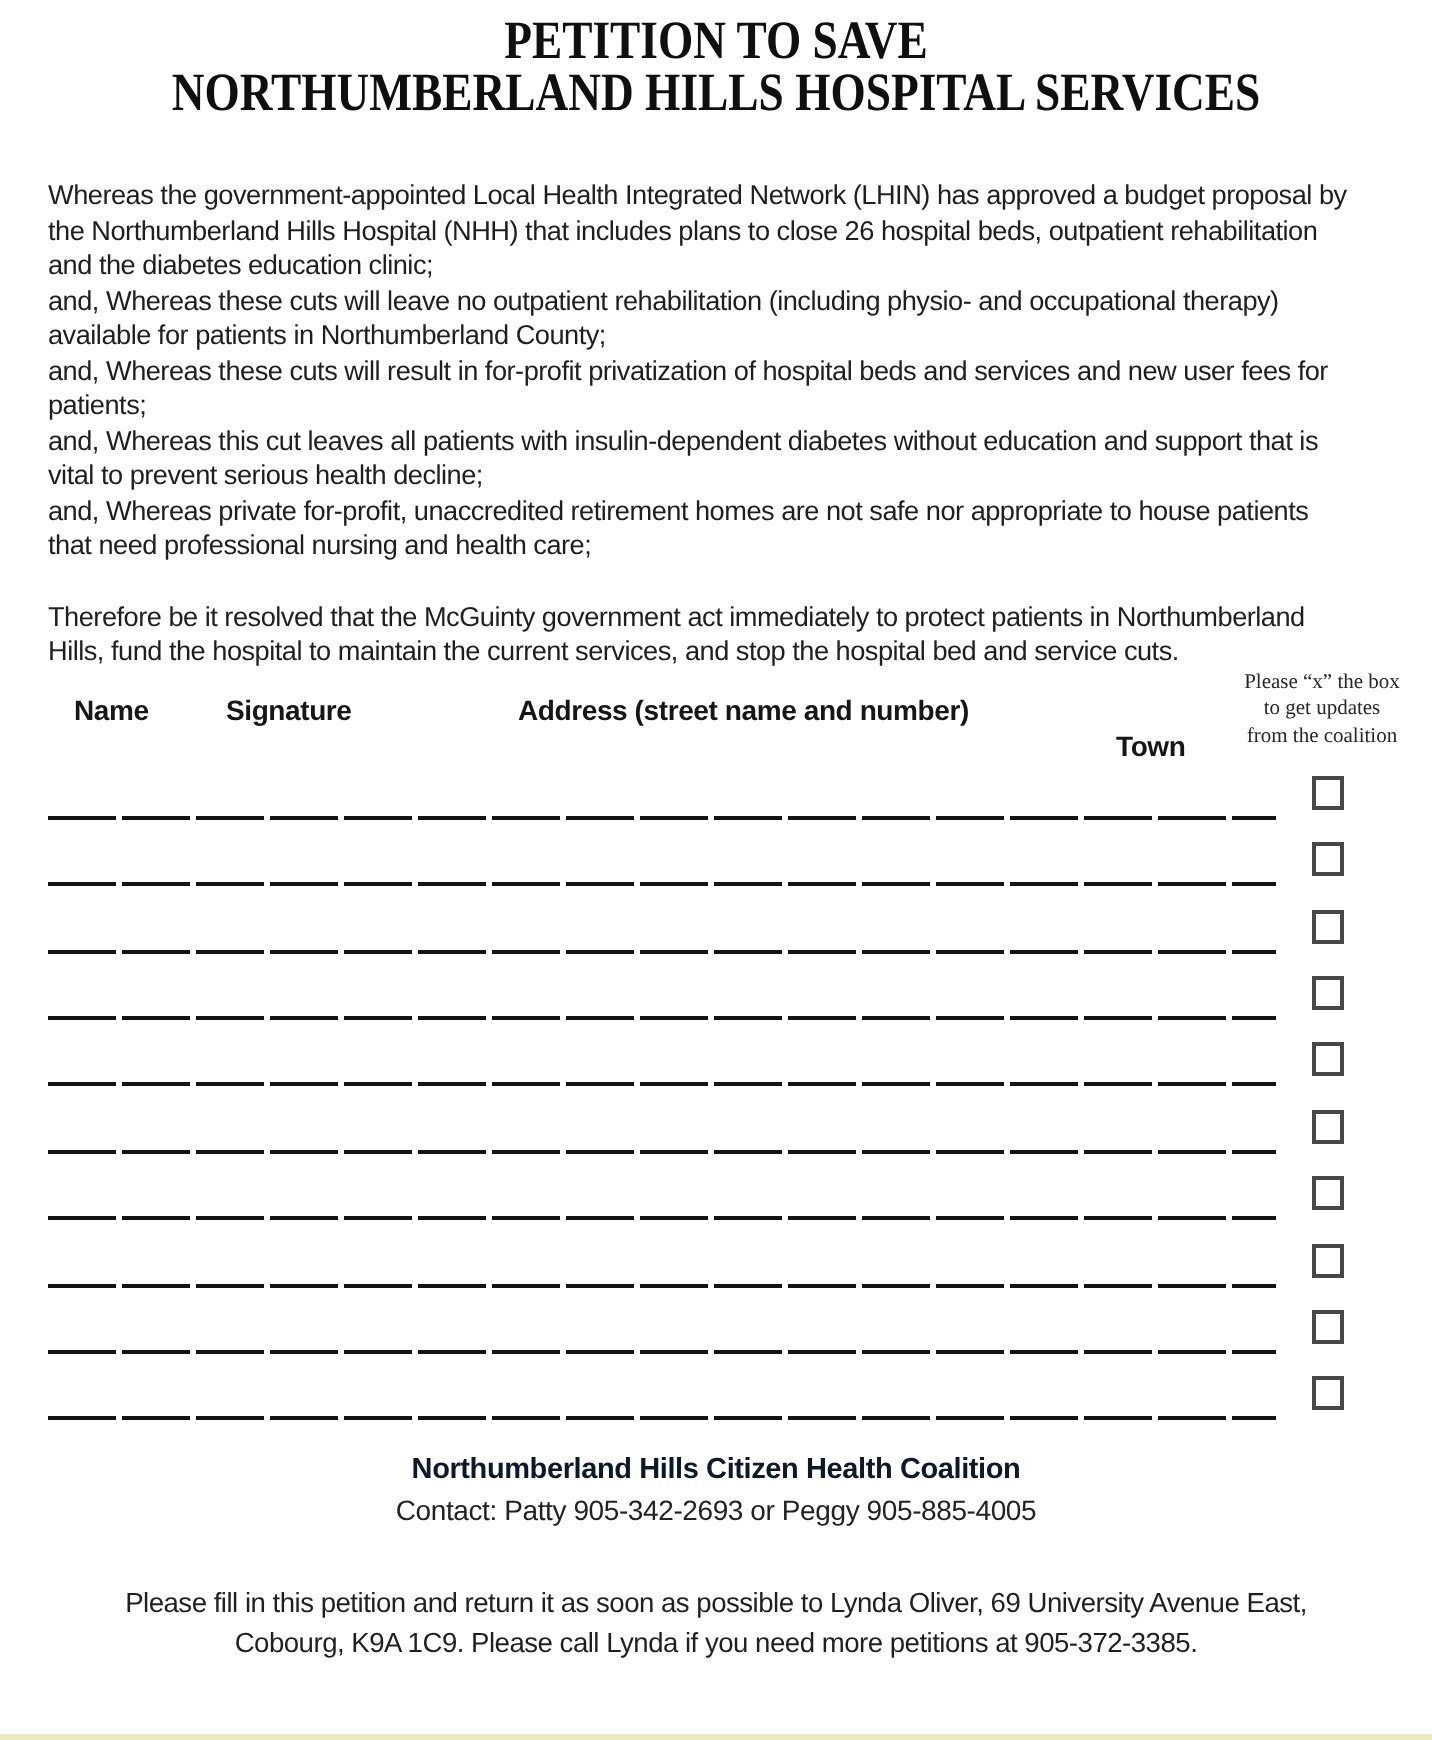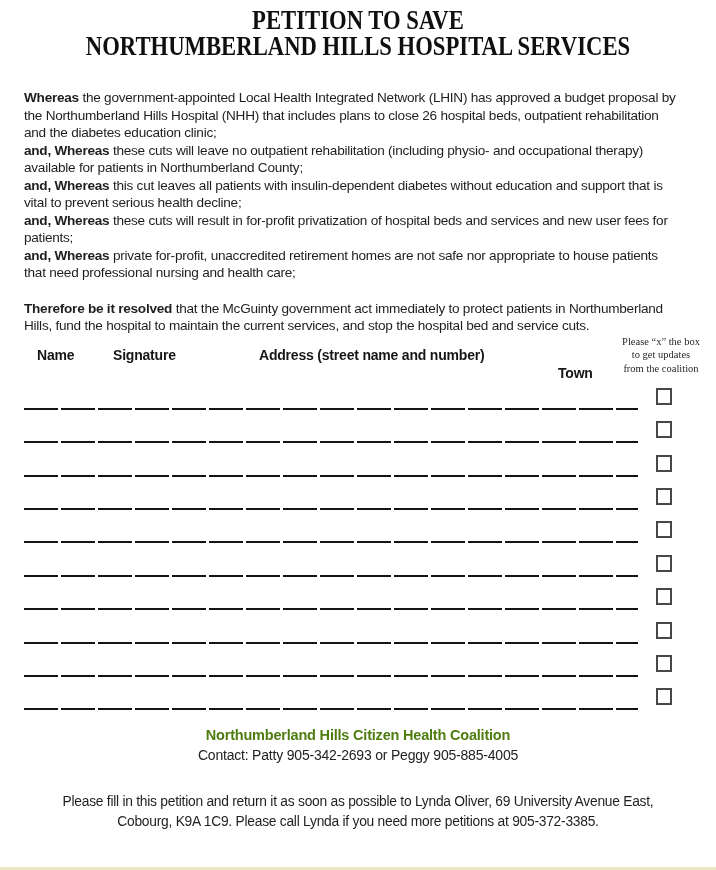--- a/index.html
+++ b/index.html
@@ -51,21 +51,21 @@
     padding: 0 40px 0 24px;
     font-size: 13.6px;
     line-height: 17.5px;
     letter-spacing: -0.25px;
     color: #1e1e1e;
   }
   .para {
     margin: 0;
   }
   .para .lead {
-    font-weight: bold;
+    font-weight: normal;
   }
   .resolution {
     margin-top: 18px;
   }
 
   
   .table-header {
     position: relative;
     margin: 0 4px 0 24px;
     height: 42px;
@@ -123,21 +123,21 @@
 
   
   .footer {
     margin-top: 17px;
     text-align: center;
   }
   .coalition-name {
     font-weight: bold;
     font-size: 14.5px;
     letter-spacing: -0.2px;
-    color: #4d7c0f;
+    color: #0f172a;
   }
   .contact-line {
     margin-top: 4px;
     font-size: 14px;
     letter-spacing: -0.2px;
     color: #222222;
   }
   .instructions {
     margin-top: 29px;
     font-size: 13.8px;
@@ -153,22 +153,22 @@
 
   <div class="title-block">
     <div class="title-line">PETITION TO SAVE</div>
     <div class="title-line">NORTHUMBERLAND HILLS HOSPITAL SERVICES</div>
   </div>
 
   <div class="body-text">
     <div>
         <p class="para"><b class="lead">Whereas</b><span> the government-appointed Local Health Integrated Network (LHIN) has approved a budget proposal by the Northumberland Hills Hospital (NHH) that includes plans to close 26 hospital beds, outpatient rehabilitation and the diabetes education clinic;</span></p>
         <p class="para"><b class="lead">and, Whereas</b><span> these cuts will leave no outpatient rehabilitation (including physio- and occupational therapy) available for patients in Northumberland County;</span></p>
+        <p class="para"><b class="lead">and, Whereas</b><span> these cuts will result in for-profit privatization of hospital beds and services and new user fees for patients;</span></p>
         <p class="para"><b class="lead">and, Whereas</b><span> this cut leaves all patients with insulin-dependent diabetes without education and support that is vital to prevent serious health decline;</span></p>
-        <p class="para"><b class="lead">and, Whereas</b><span> these cuts will result in for-profit privatization of hospital beds and services and new user fees for patients;</span></p>
         <p class="para"><b class="lead">and, Whereas</b><span> private for-profit, unaccredited retirement homes are not safe nor appropriate to house patients that need professional nursing and health care;</span></p>
       </div>
     <p class="para resolution"><b class="lead">Therefore be it resolved</b> <span>that the McGuinty government act immediately to protect patients in Northumberland Hills, fund the hospital to maintain the current services, and stop the hospital bed and service cuts.</span></p>
   </div>
 
   <div class="table-header">
     <span class="col-label col-name">Name</span>
     <span class="col-label col-signature">Signature</span>
     <span class="col-label col-address">Address (street name and number)</span>
     <span class="col-label col-town">Town</span>

